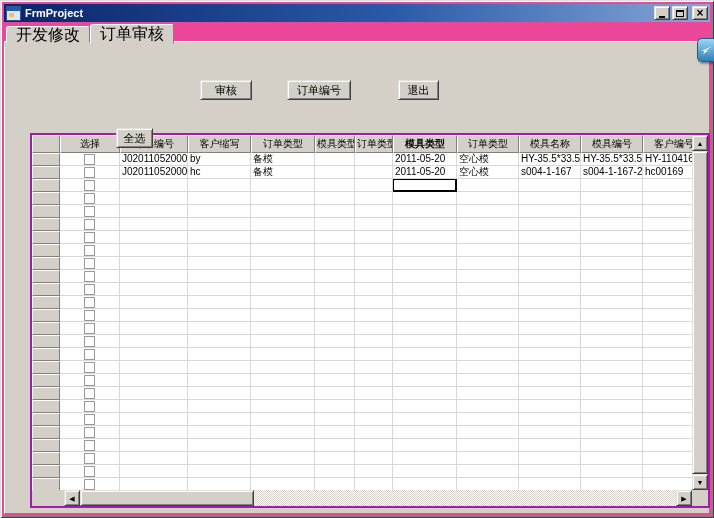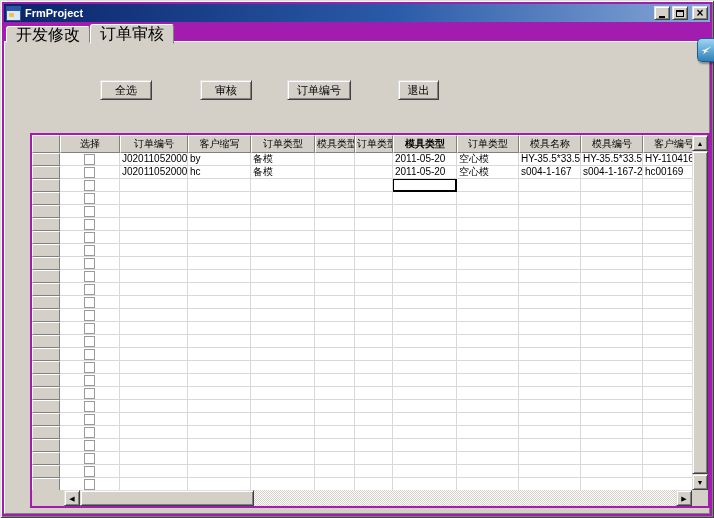--- a/index.html
+++ b/index.html
@@ -3,21 +3,21 @@
 <meta charset="utf-8">
 <style>
   html,body{margin:0;padding:0;}
   body{
     width:714px;height:518px;position:relative;overflow:hidden;
     background:#d4d0c8;
     font-family:"Liberation Sans","DejaVu Sans",sans-serif;
     -webkit-font-smoothing:none;
   }
   .window{
-    position:absolute;inset:0;background:#a21caf;
+    position:absolute;inset:0;background:#ec4899;
     box-shadow:inset 1px 1px 0 #dfdfdf, inset -1px -1px 0 #404040,
                inset 2px 2px 0 #fff, inset -2px -2px 0 #808080;
   }
   
   .titlebar{
     position:absolute;left:4px;right:4px;top:4px;height:18px;
     background:linear-gradient(to right,#0a246a,#2a5aa8 55%,#86a7d7);
     display:flex;align-items:center;padding:0 2px;z-index:6;
   }
   .app-icon{width:13px;height:13px;background:#dce8f7;border:1px solid #30548c;position:relative;flex:0 0 auto;}
@@ -51,21 +51,21 @@
   
   .btn3d{
     position:absolute;top:80px;height:20px;z-index:3;
     background:#d4d0c8;color:#000;font-size:11px;
     font-family:"Liberation Sans","DejaVu Sans",sans-serif;
     border:1px solid;border-color:#dfdfdf #404040 #404040 #dfdfdf;
     box-shadow:inset 1px 1px 0 #fff, inset -1px -1px 0 #808080;
     display:flex;align-items:center;justify-content:center;padding:0;cursor:default;
     white-space:nowrap;
   }
-  .b1{left:100px;width:52px;} .b2{left:200px;width:52px;}
+  .b1{left:116px;width:37px;margin-top:48px;} .b2{left:200px;width:52px;}
   .b3{left:287px;width:64px;} .b4{left:398px;width:41px;}
   
   .bird{
     position:absolute;left:697px;top:38px;width:17px;height:22px;z-index:7;
     background:linear-gradient(180deg,#9ed6f2,#2e81b8);
     border:1px solid #1d5e8e;border-right:none;border-radius:5px 0 0 5px;
     display:flex;align-items:center;justify-content:center;
     box-shadow:1px 2px 2px rgba(0,0,0,.35);
   }
   

